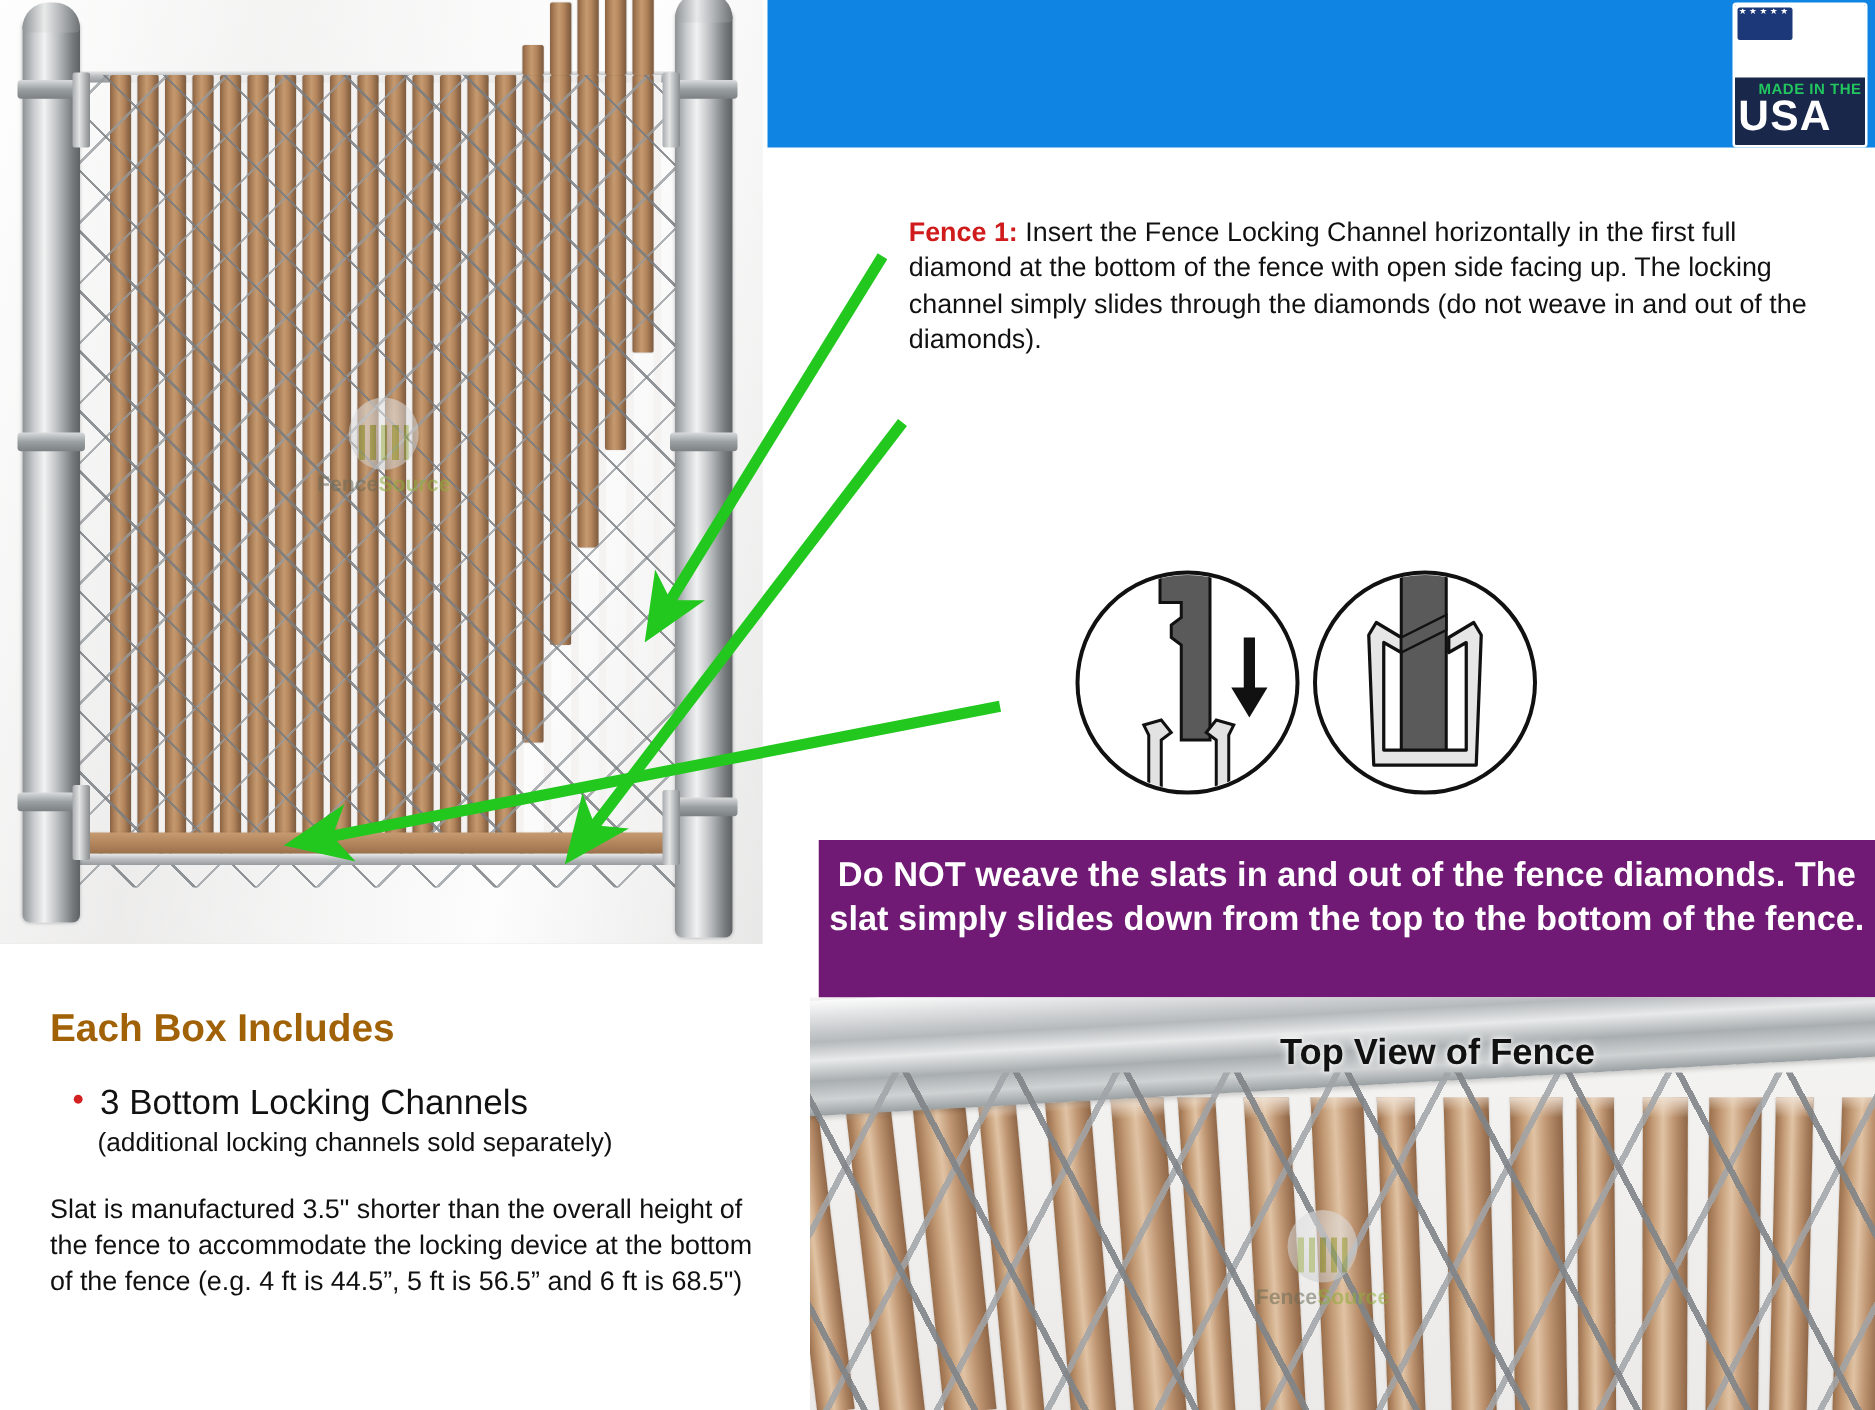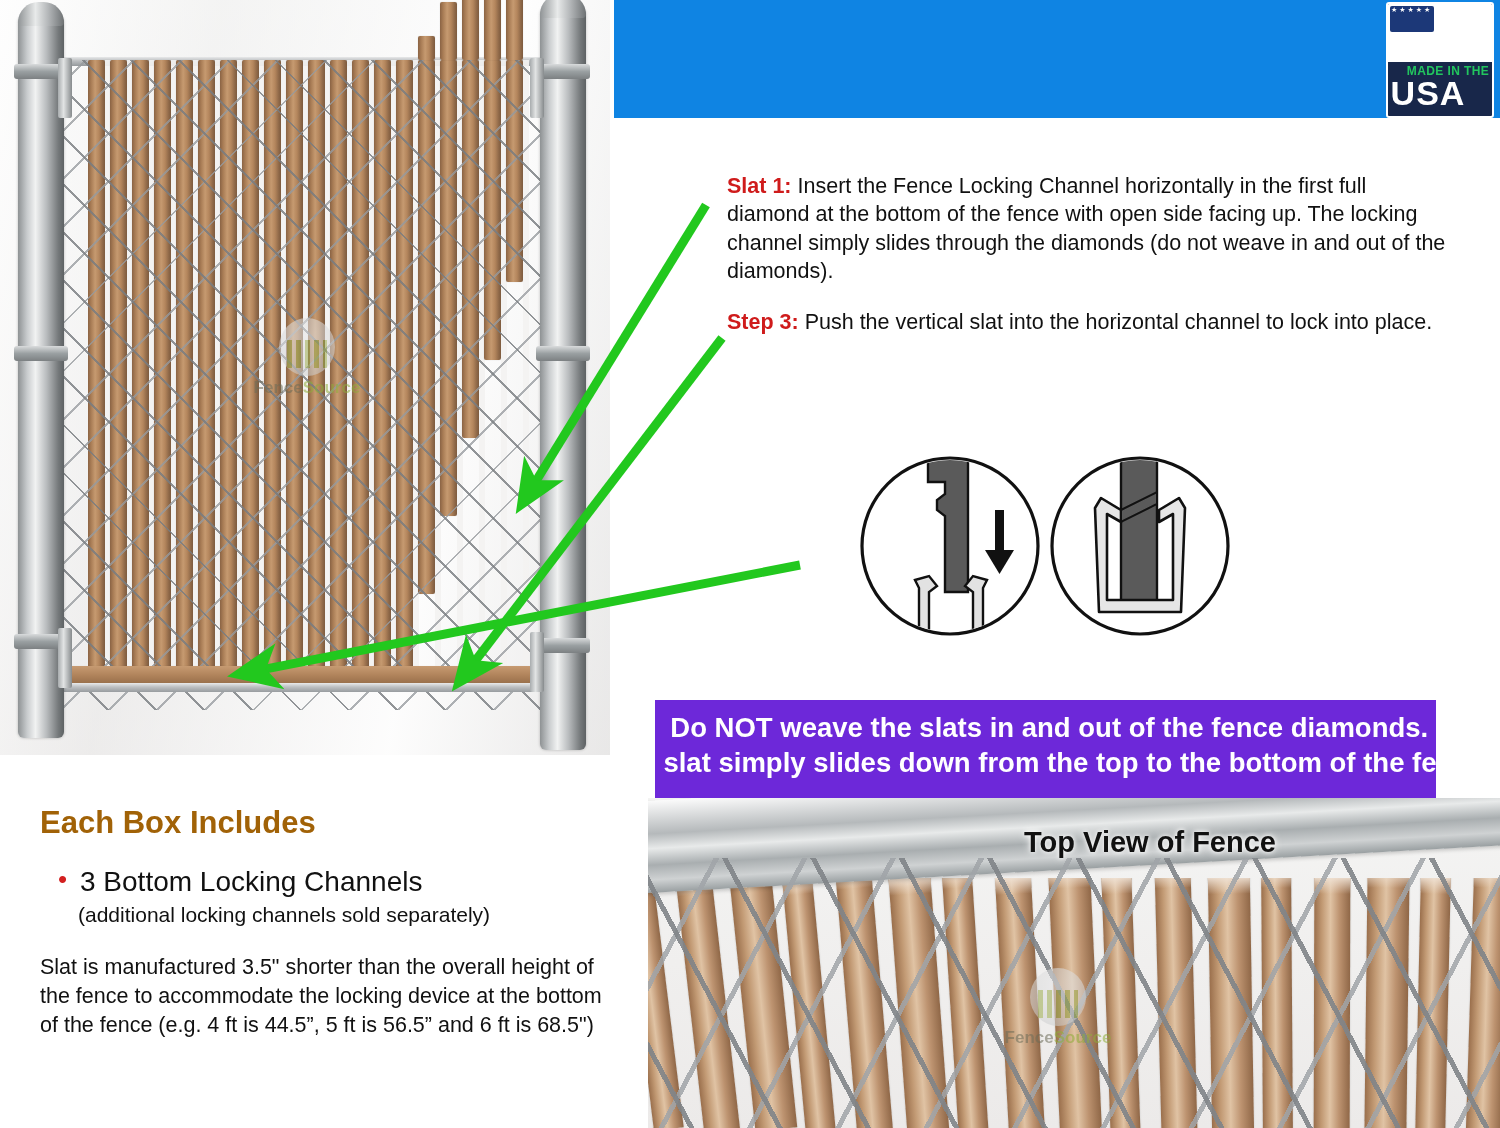--- a/index.html
+++ b/index.html
@@ -72,21 +72,21 @@
 
   
   #box-includes{position:absolute;left:40px;top:805px;width:570px;}
   #box-title{font-size:31px;font-weight:bold;color:#a16207;margin:0 0 22px 0;}
   .bx-li{font-size:28px;color:#111;margin-left:18px;line-height:1.35;position:relative;padding-left:22px;}
   .bx-li::before{content:"•";color:#d32020;position:absolute;left:0;top:-1px;font-size:26px;}
   #box-note{font-size:21px;color:#111;margin:2px 0 0 38px;}
   #slat-note{font-size:21.5px;line-height:1.36;color:#111;margin-top:26px;}
 
   
-  #warning-banner{position:absolute;left:655px;top:700px;width:781px;height:126px;background:#6d28d9;}
+  #warning-banner{position:absolute;left:655px;top:672px;width:845px;height:126px;background:#701a75;}
   #warning-text{position:absolute;left:0;top:10px;width:845px;text-align:center;color:#fff;
         font-size:27.5px;font-weight:bold;line-height:1.28;}
 
   
   #topview-photo{position:absolute;left:648px;top:798px;width:852px;height:330px;overflow:hidden;
         background:linear-gradient(180deg,#f4f4f3,#eceae9);}
   #rail-top{position:absolute;left:-20px;top:4px;width:900px;height:92px;
         transform:rotate(-3.2deg);transform-origin:left top;
         background:linear-gradient(180deg,#fbfbfb 0%,#d8dadb 18%,#b5b9bb 36%,#e8eaea 52%,#a9aeb0 70%,#cfd2d3 86%,#9aa0a2 100%);
         box-shadow:0 2px 4px rgba(0,0,0,.18);}
@@ -217,26 +217,22 @@
       <div id="usa-canton"></div>
       <div id="usa-stars">★★★★★★★★★★★★★★★★★★★★★★★★</div>
     </div>
     <div id="usa-madein">MADE IN THE</div>
     <div id="usa-usa">USA</div>
   </div>
 </div>
 
 <div id="steps">
   <p class="step">
-    <span class="lbl">Slat 1:</span>
+    <span class="lbl">Fence 1:</span>
     <span>Insert the Fence Locking Channel horizontally in the first full diamond at the bottom of the fence with open side facing up. The locking channel simply slides through the diamonds (do not weave in and out of the diamonds).</span>
-  </p>
-  <p class="step">
-    <span class="lbl">Step 3:</span>
-    <span>Push the vertical slat into the horizontal channel to lock into place.</span>
   </p>
 </div>
 
 <svg id="lock-diagrams" viewBox="0 0 380 188">
 
   <g>
     <circle cx="95" cy="94" r="88" fill="#fff" stroke="#111" stroke-width="3.2"></circle>
     <clipPath id="cl">
         <circle cx="95" cy="94" r="86"></circle>
       </clipPath>

